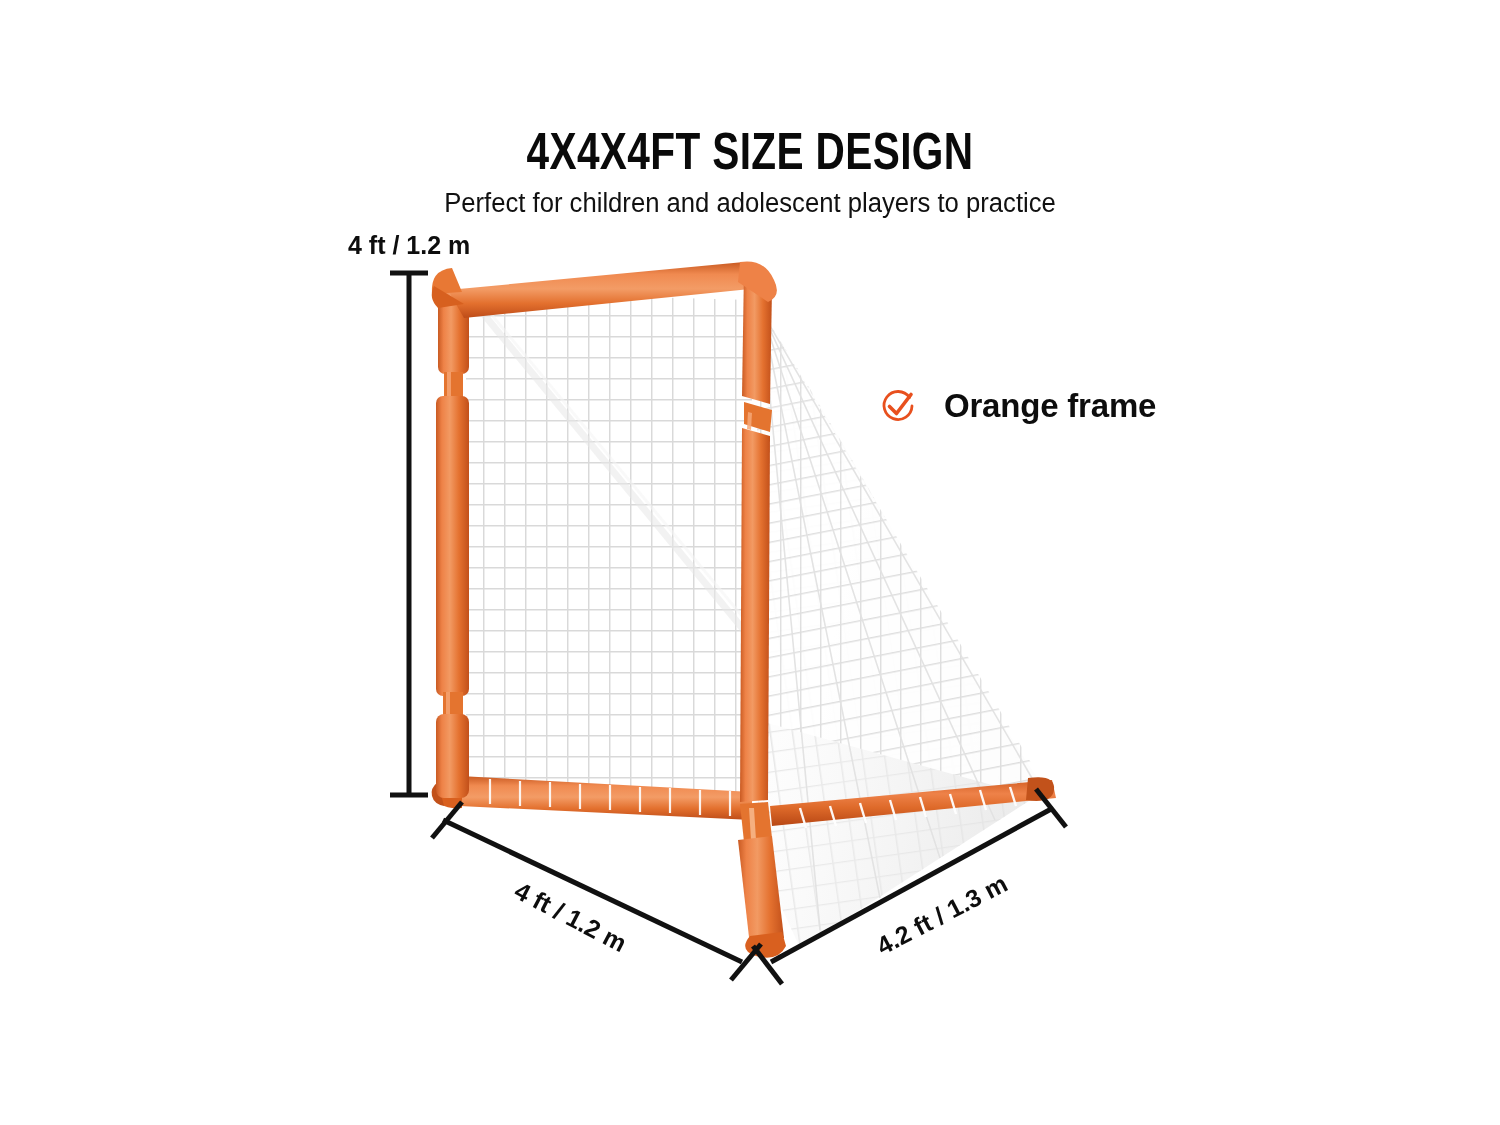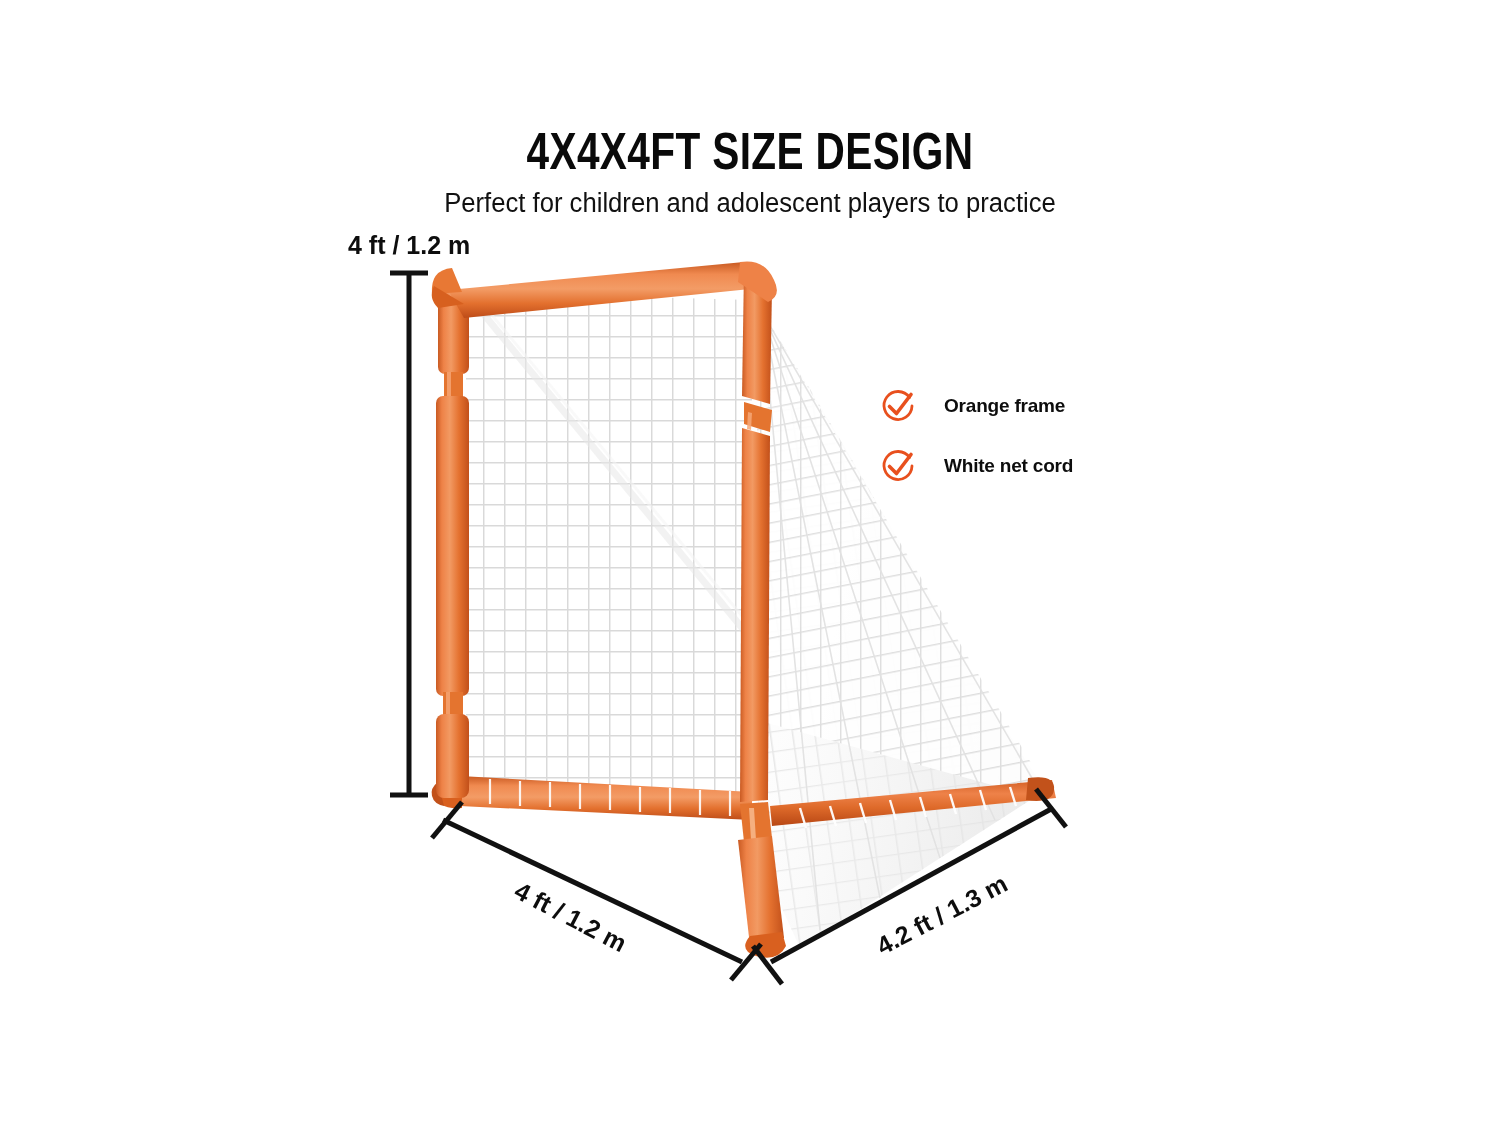--- a/index.html
+++ b/index.html
@@ -64,21 +64,21 @@
     margin-bottom: 4px;
   }
   .feature-icon {
     width: 40px;
     height: 40px;
     flex: 0 0 40px;
     margin-right: 26px;
   }
   .feature-icon svg { display: block; }
   .feature-label {
-    font-size: 19px;
+    font-size: 33px;
     font-weight: 700;
     color: #0d0d0d;
     white-space: nowrap;
     letter-spacing: -0.2px;
   }
 
   
   #goal {
     position: absolute;
     left: 0;
@@ -317,26 +317,17 @@
     <div class="feature-row">
       <span class="feature-icon">
         <svg viewBox="0 0 40 40" width="40" height="40" xmlns="http://www.w3.org/2000/svg">
           <path d="M31.5 11.5 A14 14 0 1 0 34 20" fill="none" stroke="#E8501E" stroke-width="2.8" stroke-linecap="round"></path>
           <path d="M11.5 20.5 L18.5 27.5 L33 8.5" fill="none" stroke="#E8501E" stroke-width="3.6" stroke-linecap="round" stroke-linejoin="round"></path>
         </svg>
       </span>
       <span class="feature-label">Orange frame</span>
     </div>
 
-    <div class="feature-row">
-      <span class="feature-icon">
-        <svg viewBox="0 0 40 40" width="40" height="40" xmlns="http://www.w3.org/2000/svg">
-          <path d="M31.5 11.5 A14 14 0 1 0 34 20" fill="none" stroke="#E8501E" stroke-width="2.8" stroke-linecap="round"></path>
-          <path d="M11.5 20.5 L18.5 27.5 L33 8.5" fill="none" stroke="#E8501E" stroke-width="3.6" stroke-linecap="round" stroke-linejoin="round"></path>
-        </svg>
-      </span>
-      <span class="feature-label">White net cord</span>
-    </div>
 
 
   </div>
 
 </div>
 
 </body></html>

